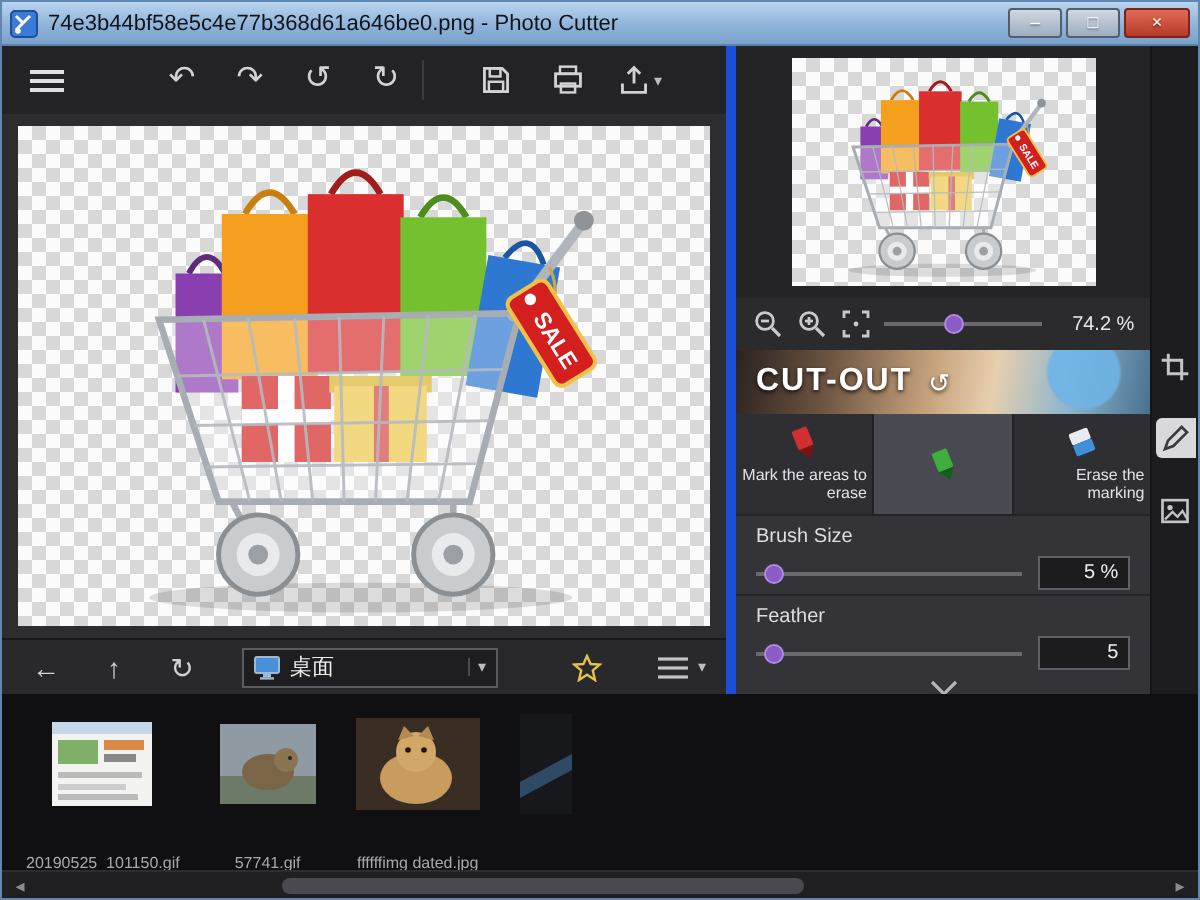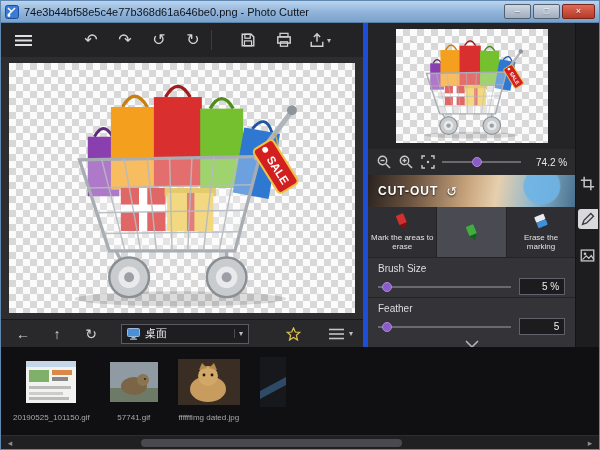--- a/index.html
+++ b/index.html
@@ -59,30 +59,30 @@
   .slider { flex:1; height:14px; position:relative; }
   .slider .track { position:absolute; top:6px; left:0; right:0; height:2px; background:#69696f; }
   .slider .handle { position:absolute; top:2px; width:10px; height:10px; border-radius:50%;
                     background:#8a5cc8; border:1px solid #b08ae0; }
 
   .cutout-header { height:32px; flex:0 0 32px; position:relative; display:flex; align-items:center;
     padding:0 10px; gap:8px;
     background:
       radial-gradient(circle at 84% 35%, rgba(110,180,230,.9) 0 10%, transparent 11%),
       linear-gradient(100deg,#2a2220 0%,#6b5340 22%,#c9a57e 48%,#e6cfae 62%,#8fb6cc 80%,#49708e 100%); }
-  .cutout-title { font-size:12px; font-weight:bold; letter-spacing:1px; color:#fff;
+  .cutout-title { font-size:16px; font-weight:bold; letter-spacing:1px; color:#fff;
                   text-shadow:0 1px 2px rgba(0,0,0,.8); }
   .cutout-reset { font-size:13px; color:#fff; text-shadow:0 1px 2px rgba(0,0,0,.8); }
 
   .tool-tabs { height:50px; flex:0 0 50px; display:flex; background:#2f2f33; }
   .tool { flex:1; display:flex; flex-direction:column; align-items:center; justify-content:center;
           gap:3px; padding:2px 3px; border-right:1px solid #232326; }
   .tool:last-child { border-right:none; }
   .tool.selected { background:#4a4a52; }
-  .tool-label { font-size:8px; line-height:9px; color:#e2e2e4; text-align:center; }
+  .tool-label { font-size:8px; line-height:9px; color:#e2e2e4; text-align:right; }
 
   .slider-section { padding:5px 10px 2px; background:#343438; border-top:1px solid #242427; }
   .ss-label { font-size:10px; color:#dedee0; margin-bottom:4px; }
   .ss-row { display:flex; align-items:center; gap:8px; }
   .valbox { width:46px; height:17px; background:#1c1c1e; border:1px solid #60606a; color:#eeeeef;
             font-size:10px; display:flex; align-items:center; justify-content:flex-end; padding:0 5px; }
   .chevron-row { flex:1; background:#343438; display:flex; align-items:flex-start; justify-content:center;
                  padding-top:3px; }
 
   .strip-btn { width:20px; height:20px; display:flex; align-items:center; justify-content:center; }
@@ -96,21 +96,21 @@
                 background:#1e1e21; border:1px solid #5a5a62; padding:0 5px;
                 color:#eeeeef; font-size:11px; margin-left:8px; }
   .loc-label { flex:1; white-space:nowrap; overflow:hidden; }
   .loc-caret { font-size:8px; color:#bdbdbf; border-left:1px solid #4a4a52; padding-left:4px; }
   .star { color:#e3c24e; font-size:14px; margin-left:22px; }
   .view-btn { display:flex; align-items:center; gap:3px; margin-left:14px; }
 
   
   .thumbs { height:88px; flex:0 0 88px; background:#101012; display:flex; gap:20px;
             padding:7px 12px 0; align-items:flex-start; }
-  .thumb { display:flex; flex-direction:column; align-items:center; gap:3px; }
+  .thumb { display:flex; flex-direction:column; align-items:center; gap:17px; }
   .thumb-frame { height:56px; display:flex; align-items:center; justify-content:center; }
   .thumb-img { background:#000; display:flex; align-items:center; justify-content:center; overflow:hidden; }
   .thumb.selected .thumb-img { outline:2px solid #7a4fc0; }
   .thumb-label { font-size:8px; color:#a9a9ad; white-space:nowrap; }
 
   
   .hscroll { height:14px; flex:0 0 14px; background:#202023; border-top:1px solid #2d2d31;
              display:flex; align-items:center; padding:0 3px; color:#8a8a90; }
   .hs-arrow { font-size:9px; line-height:10px; width:12px; text-align:center; }
   .hs-track { flex:1; height:8px; position:relative; }

